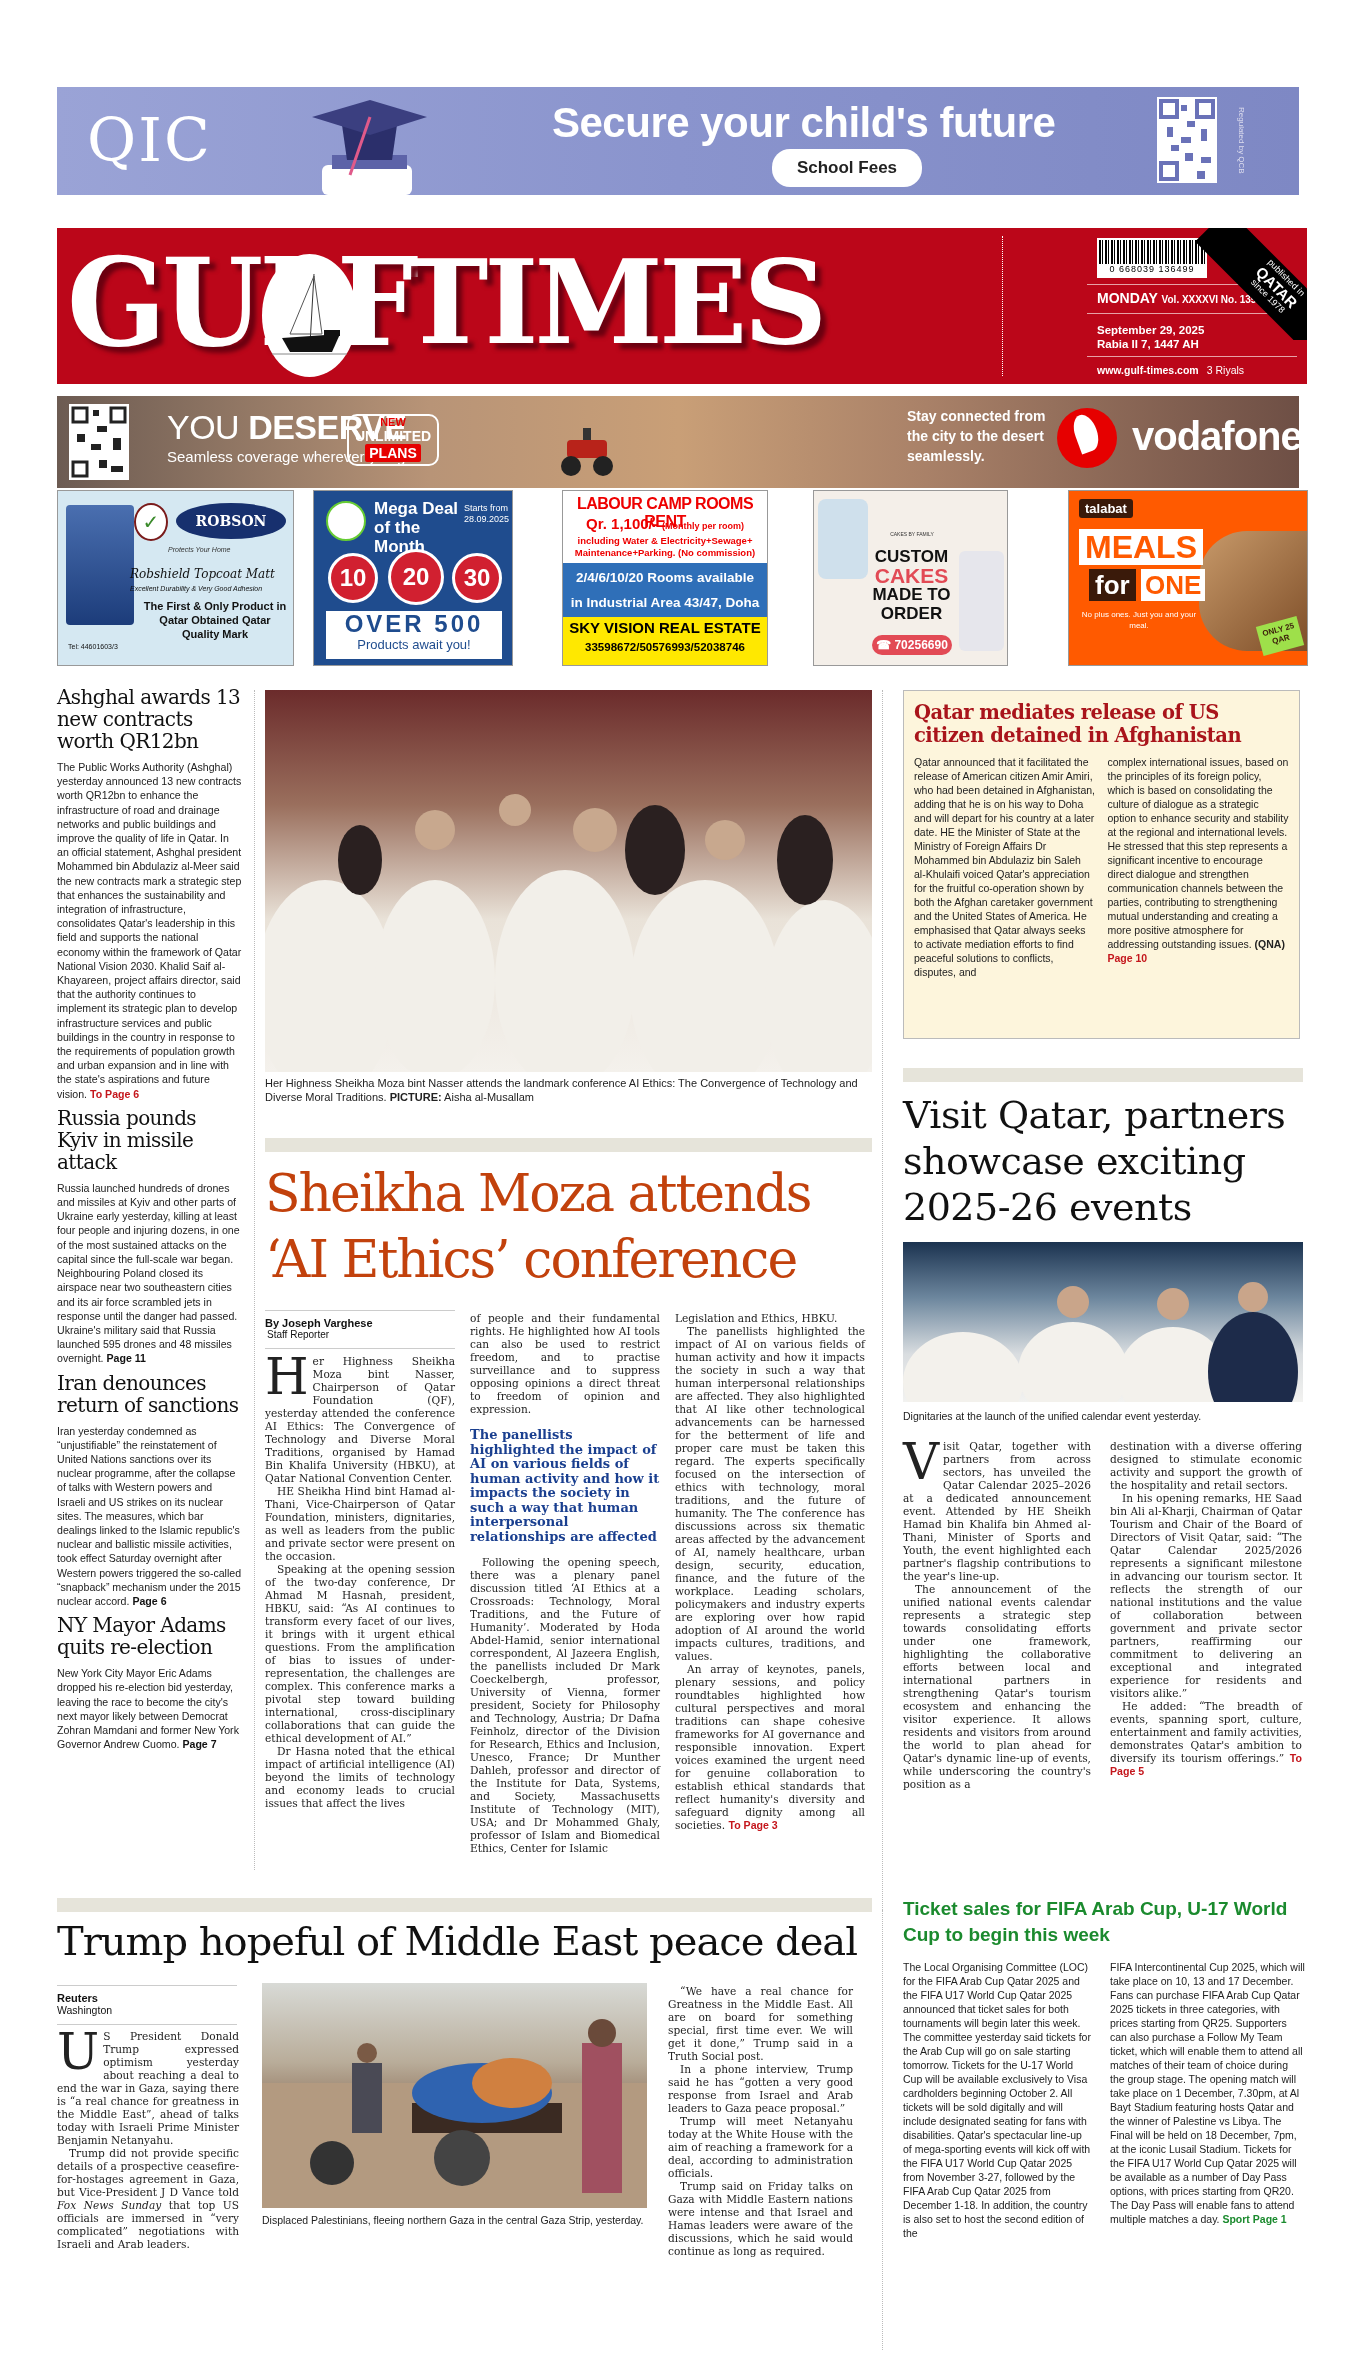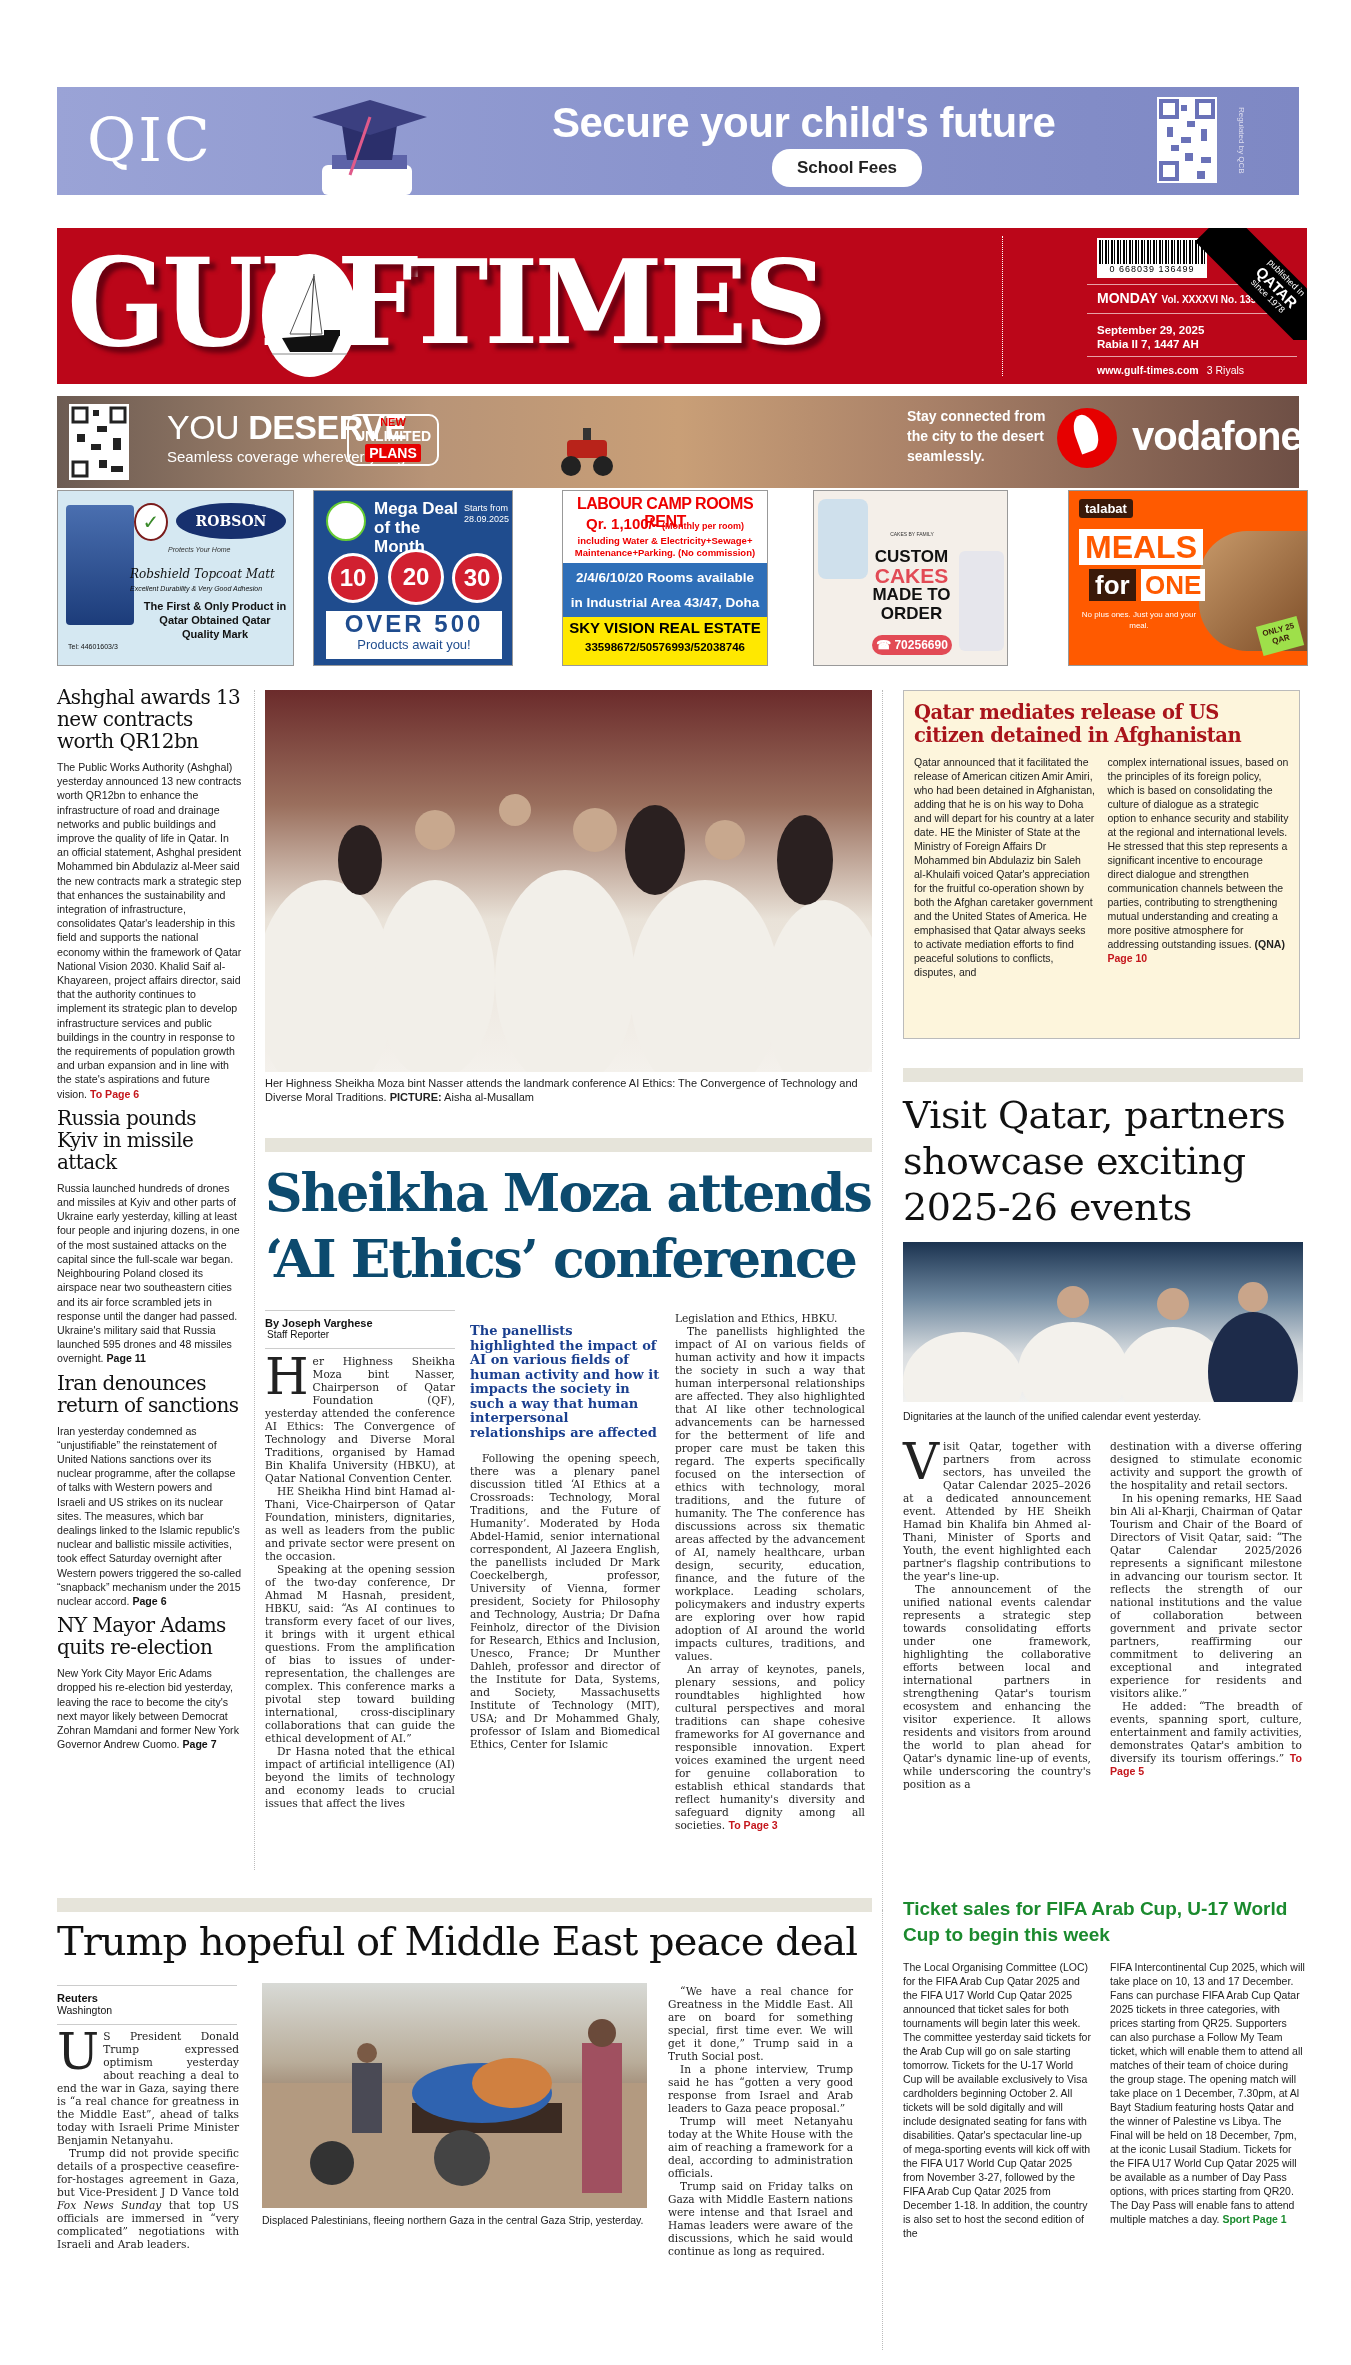--- a/index.html
+++ b/index.html
@@ -93,21 +93,21 @@
 #leftcol{left:57px;top:686px;width:185px}
 .lh{font-family:"DejaVu Serif",serif;font-weight:normal;font-size:20px;line-height:22px;letter-spacing:-0.6px;color:#111}
 .lb{font-size:10.6px;line-height:14.2px;color:#222;margin-top:8px;margin-bottom:6px}
 .lb .ref{font-weight:bold;color:#111}
 .lb .ref.red{color:#c4161c}
 #colsep1{left:254px;top:690px;height:1180px;border-left:1px dotted #bbb}
 
 #mainphoto{left:265px;top:690px;width:607px;height:382px;background:linear-gradient(180deg,#6b2b2b 0%,#9a6f5d 30%,#e9e2d8 60%,#f4f1ec 100%);overflow:hidden}
 #mainCaption{left:265px;top:1076px;width:607px;font-size:11px;line-height:14px;color:#222}
 #graybar1{left:265px;top:1138px;width:607px;height:14px;background:#e6e4da}
-#mainHead{left:265px;top:1160px;width:620px;font-family:"DejaVu Serif",serif;font-weight:bold;font-size:52px;line-height:66px;letter-spacing:-2px;color:#0c4a6e}
+#mainHead{left:265px;top:1160px;width:620px;font-family:"DejaVu Serif",serif;font-weight:normal;font-size:52px;line-height:66px;letter-spacing:-2px;color:#c2410c}
 #byline{left:265px;top:1310px;width:190px;border-top:1px solid #ccc;padding-top:6px}
 #byline .n{font-weight:bold;font-size:11px}
 #byline .r{font-size:10px;margin-left:2px}
 #byline .hr{border-top:1px solid #ccc;margin-top:8px}
 .scol{font-family:"DejaVu Serif",serif;font-size:10.6px;line-height:13px;text-align:justify;color:#222;hyphens:auto}
 .scol p{text-indent:12px}
 .scol p.first{text-indent:0}
 .drop{float:left;font-family:"DejaVu Serif",serif;font-size:50px;line-height:40px;padding-right:4px;padding-top:2px}
 #col-a{left:265px;top:1355px;width:190px}
 #col-b{left:470px;top:1312px;width:190px}
@@ -357,20 +357,21 @@
   <div class="r">Staff Reporter</div>
   <div class="hr"></div>
 </div>
 <div id="col-a" class="abs scol">
   <p class="first"><span class="drop">H</span><span>er Highness Sheikha Moza bint Nasser, Chairperson of Qatar Foundation (QF), yesterday attended the conference AI Ethics: The Convergence of Technology and Diverse Moral Traditions, organised by Hamad Bin Khalifa University (HBKU), at Qatar National Convention Center.</span></p>
   <p>HE Sheikha Hind bint Hamad al-Thani, Vice-Chairperson of Qatar Foundation, ministers, dignitaries, as well as leaders from the public and private sector were present on the occasion.</p>
   <p>Speaking at the opening session of the two-day conference, Dr Ahmad M Hasnah, president, HBKU, said: “As AI continues to transform every facet of our lives, it brings with it urgent ethical questions. From the amplification of bias to issues of under-representation, the challenges are complex. This conference marks a pivotal step toward building international, cross-disciplinary collaborations that can guide the ethical development of AI.”</p>
   <p>Dr Hasna noted that the ethical impact of artificial intelligence (AI) beyond the limits of technology and economy leads to crucial issues that affect the lives</p>
 </div>
 <div id="col-b" class="abs scol">
+  <p class="first">of people and their fundamental rights. He highlighted how AI tools can also be used to restrict freedom, and to practise surveillance and to suppress opposing opinions a direct threat to freedom of opinion and expression.</p>
   <div id="pullquote">The panellists highlighted the impact of AI on various fields of human activity and how it impacts the society in such a way that human interpersonal relationships are affected</div>
   <p>Following the opening speech, there was a plenary panel discussion titled ‘AI Ethics at a Crossroads: Technology, Moral Traditions, and the Future of Humanity’. Moderated by Hoda Abdel-Hamid, senior international correspondent, Al Jazeera English, the panellists included Dr Mark Coeckelbergh, professor, University of Vienna, former president, Society for Philosophy and Technology, Austria; Dr Dafna Feinholz, director of the Division for Research, Ethics and Inclusion, Unesco, France; Dr Munther Dahleh, professor and director of the Institute for Data, Systems, and Society, Massachusetts Institute of Technology (MIT), USA; and Dr Mohammed Ghaly, professor of Islam and Biomedical Ethics, Center for Islamic</p>
 </div>
 <div id="col-c" class="abs scol">
   <p class="first">Legislation and Ethics, HBKU.</p>
   <p>The panellists highlighted the impact of AI on various fields of human activity and how it impacts the society in such a way that human interpersonal relationships are affected. They also highlighted that AI like other technological advancements can be harnessed for the betterment of life and proper care must be taken this regard. The experts specifically focused on the intersection of ethics with technology, moral traditions, and the future of humanity. The The conference has discussions across six thematic areas affected by the advancement of AI, namely healthcare, urban design, security, education, finance, and the future of the workplace. Leading scholars, policymakers and industry experts are exploring over how rapid adoption of AI around the world impacts cultures, traditions, and values.</p>
   <p><span>An array of keynotes, panels, plenary sessions, and policy roundtables highlighted how cultural perspectives and moral traditions can shape cohesive frameworks for AI governance and responsible innovation. Expert voices examined the urgent need for genuine collaboration to establish ethical standards that reflect humanity's diversity and safeguard dignity among all societies.</span> <span class="topage">To Page 3</span></p>
 </div>
 <div id="colsep2" class="abs"></div>
 

